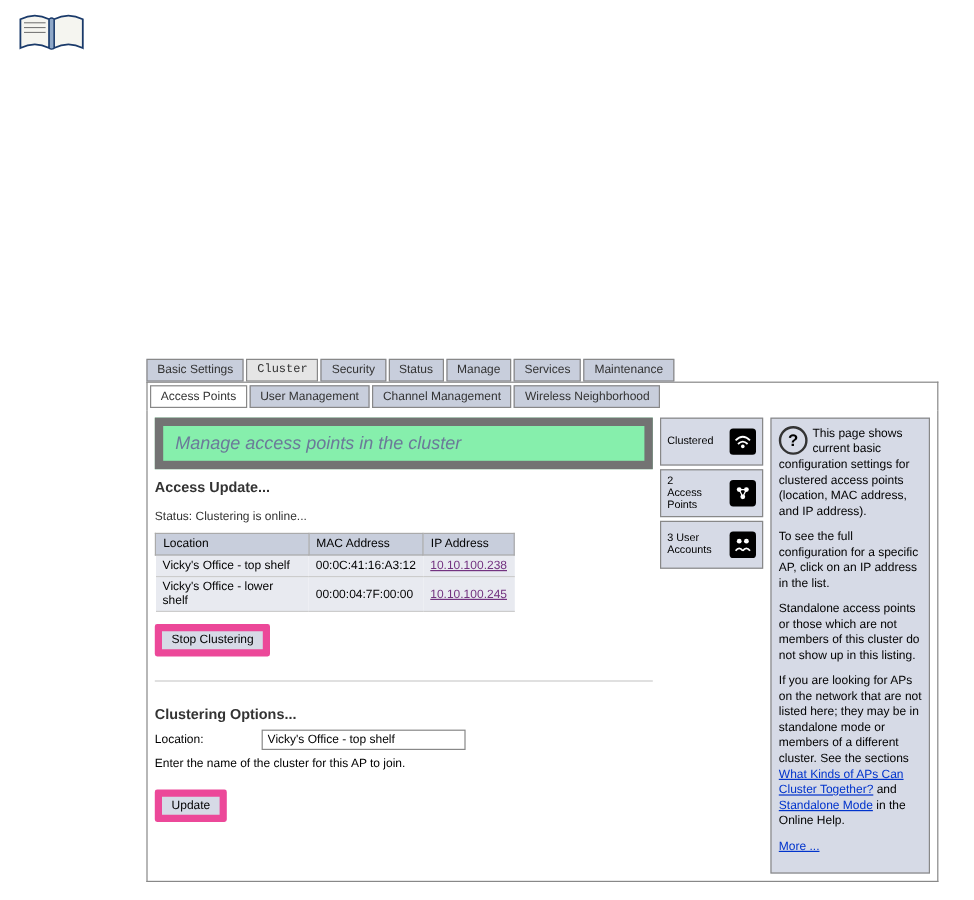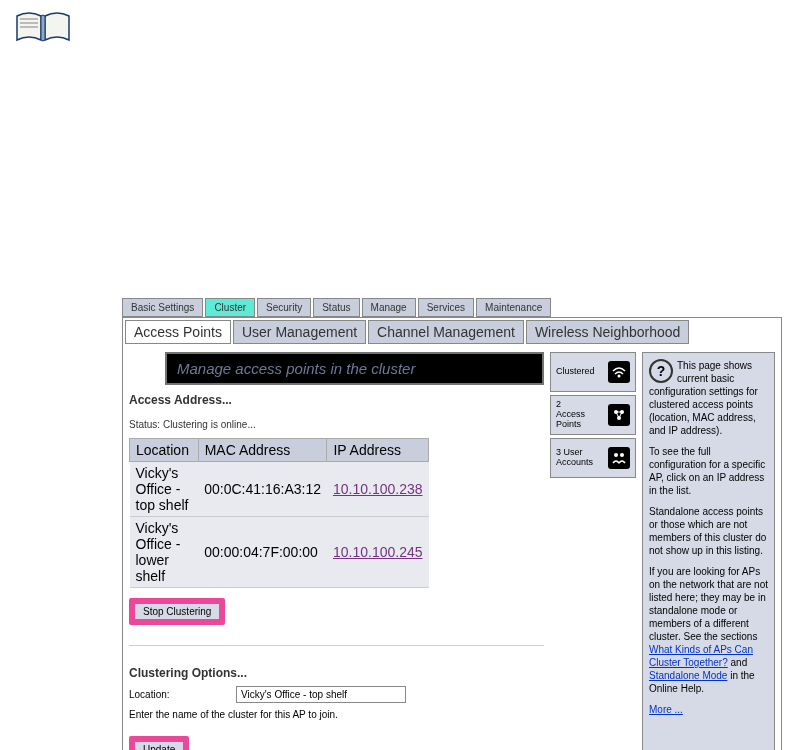--- a/index.html
+++ b/index.html
@@ -24,80 +24,80 @@
 }
 .tab {
   background: #C8CEDC;
   border: 1px solid #888;
   padding: 3px 8px;
   font-size: 10px;
   color: #333;
   cursor: pointer;
 }
 .tab.active {
-  background: #5eead4;
+  background: #e5e5e5;
   font-weight: normal;
+  font-family: Liberation Mono, monospace;
 }
 .subtabs-row {
   display: flex;
   gap: 2px;
   border-top: 1px solid #888;
   border-left: 1px solid #888;
   border-right: 1px solid #888;
   background: #fff;
   padding: 2px;
 }
 .subtab {
   background: #C8CEDC;
   border: 1px solid #888;
   padding: 3px 8px;
-  font-size: 14px;
+  font-size: 10px;
   color: #333;
   cursor: pointer;
 }
 .subtab.active {
   background: #fff;
 }
 .content-frame {
   border: 1px solid #888;
   border-top: none;
   display: flex;
   padding: 6px;
   min-height: 380px;
 }
 .left-panel {
   flex: 1;
   padding-right: 6px;
 }
 .title-bar {
-  background: #000000;
-  border: 2px solid #737373;
+  background: #86efac;
+  border: 7px solid #737373;
   padding: 6px 10px;
   font-style: italic;
   font-size: 15px;
   color: #6B7A99;
   margin-bottom: 8px;
-  margin-left: 36px;
 }
 .section-heading {
   font-weight: bold;
   color: #333;
   font-size: 12px;
   margin: 8px 0 6px 0;
 }
 .status-text {
   font-size: 10px;
   color: #333;
   margin-bottom: 8px;
   margin-top: 12px;
 }
 .ap-table {
   width: 300px;
   border-collapse: collapse;
-  font-size: 14px;
+  font-size: 10px;
   margin-bottom: 10px;
 }
 .ap-table th {
   background: #C8CEDC;
   text-align: left;
   padding: 3px 6px;
   font-weight: normal;
   border: 1px solid #aaa;
 }
 .ap-table td {
@@ -123,21 +123,21 @@
   border-top: 1px solid #ccc;
   margin: 20px 0;
 }
 .options-label {
   font-size: 10px;
   margin: 6px 0 4px 0;
 }
 .input-row {
   display: flex;
   align-items: center;
-  gap: 21px;
+  gap: 3px;
   margin-bottom: 6px;
 }
 .input-row label {
   font-size: 10px;
   width: 86px;
 }
 .input-row input {
   width: 160px;
   font-size: 10px;
   padding: 2px 4px;
@@ -235,21 +235,21 @@
   <div class="subtabs-row">
     <div class="subtab active">Access Points</div>
     <div class="subtab">User Management</div>
     <div class="subtab">Channel Management</div>
     <div class="subtab">Wireless Neighborhood</div>
   </div>
 
   <div class="content-frame">
     <div class="left-panel">
       <div class="title-bar">Manage access points in the cluster</div>
-      <div class="section-heading">Access Address...</div>
+      <div class="section-heading">Access Update...</div>
       <div class="status-text">Status: Clustering is online...</div>
 
       <table class="ap-table">
         <thead>
           <tr>
             <th>Location</th>
             <th>MAC Address</th>
             <th>IP Address</th>
           </tr>
         </thead>

